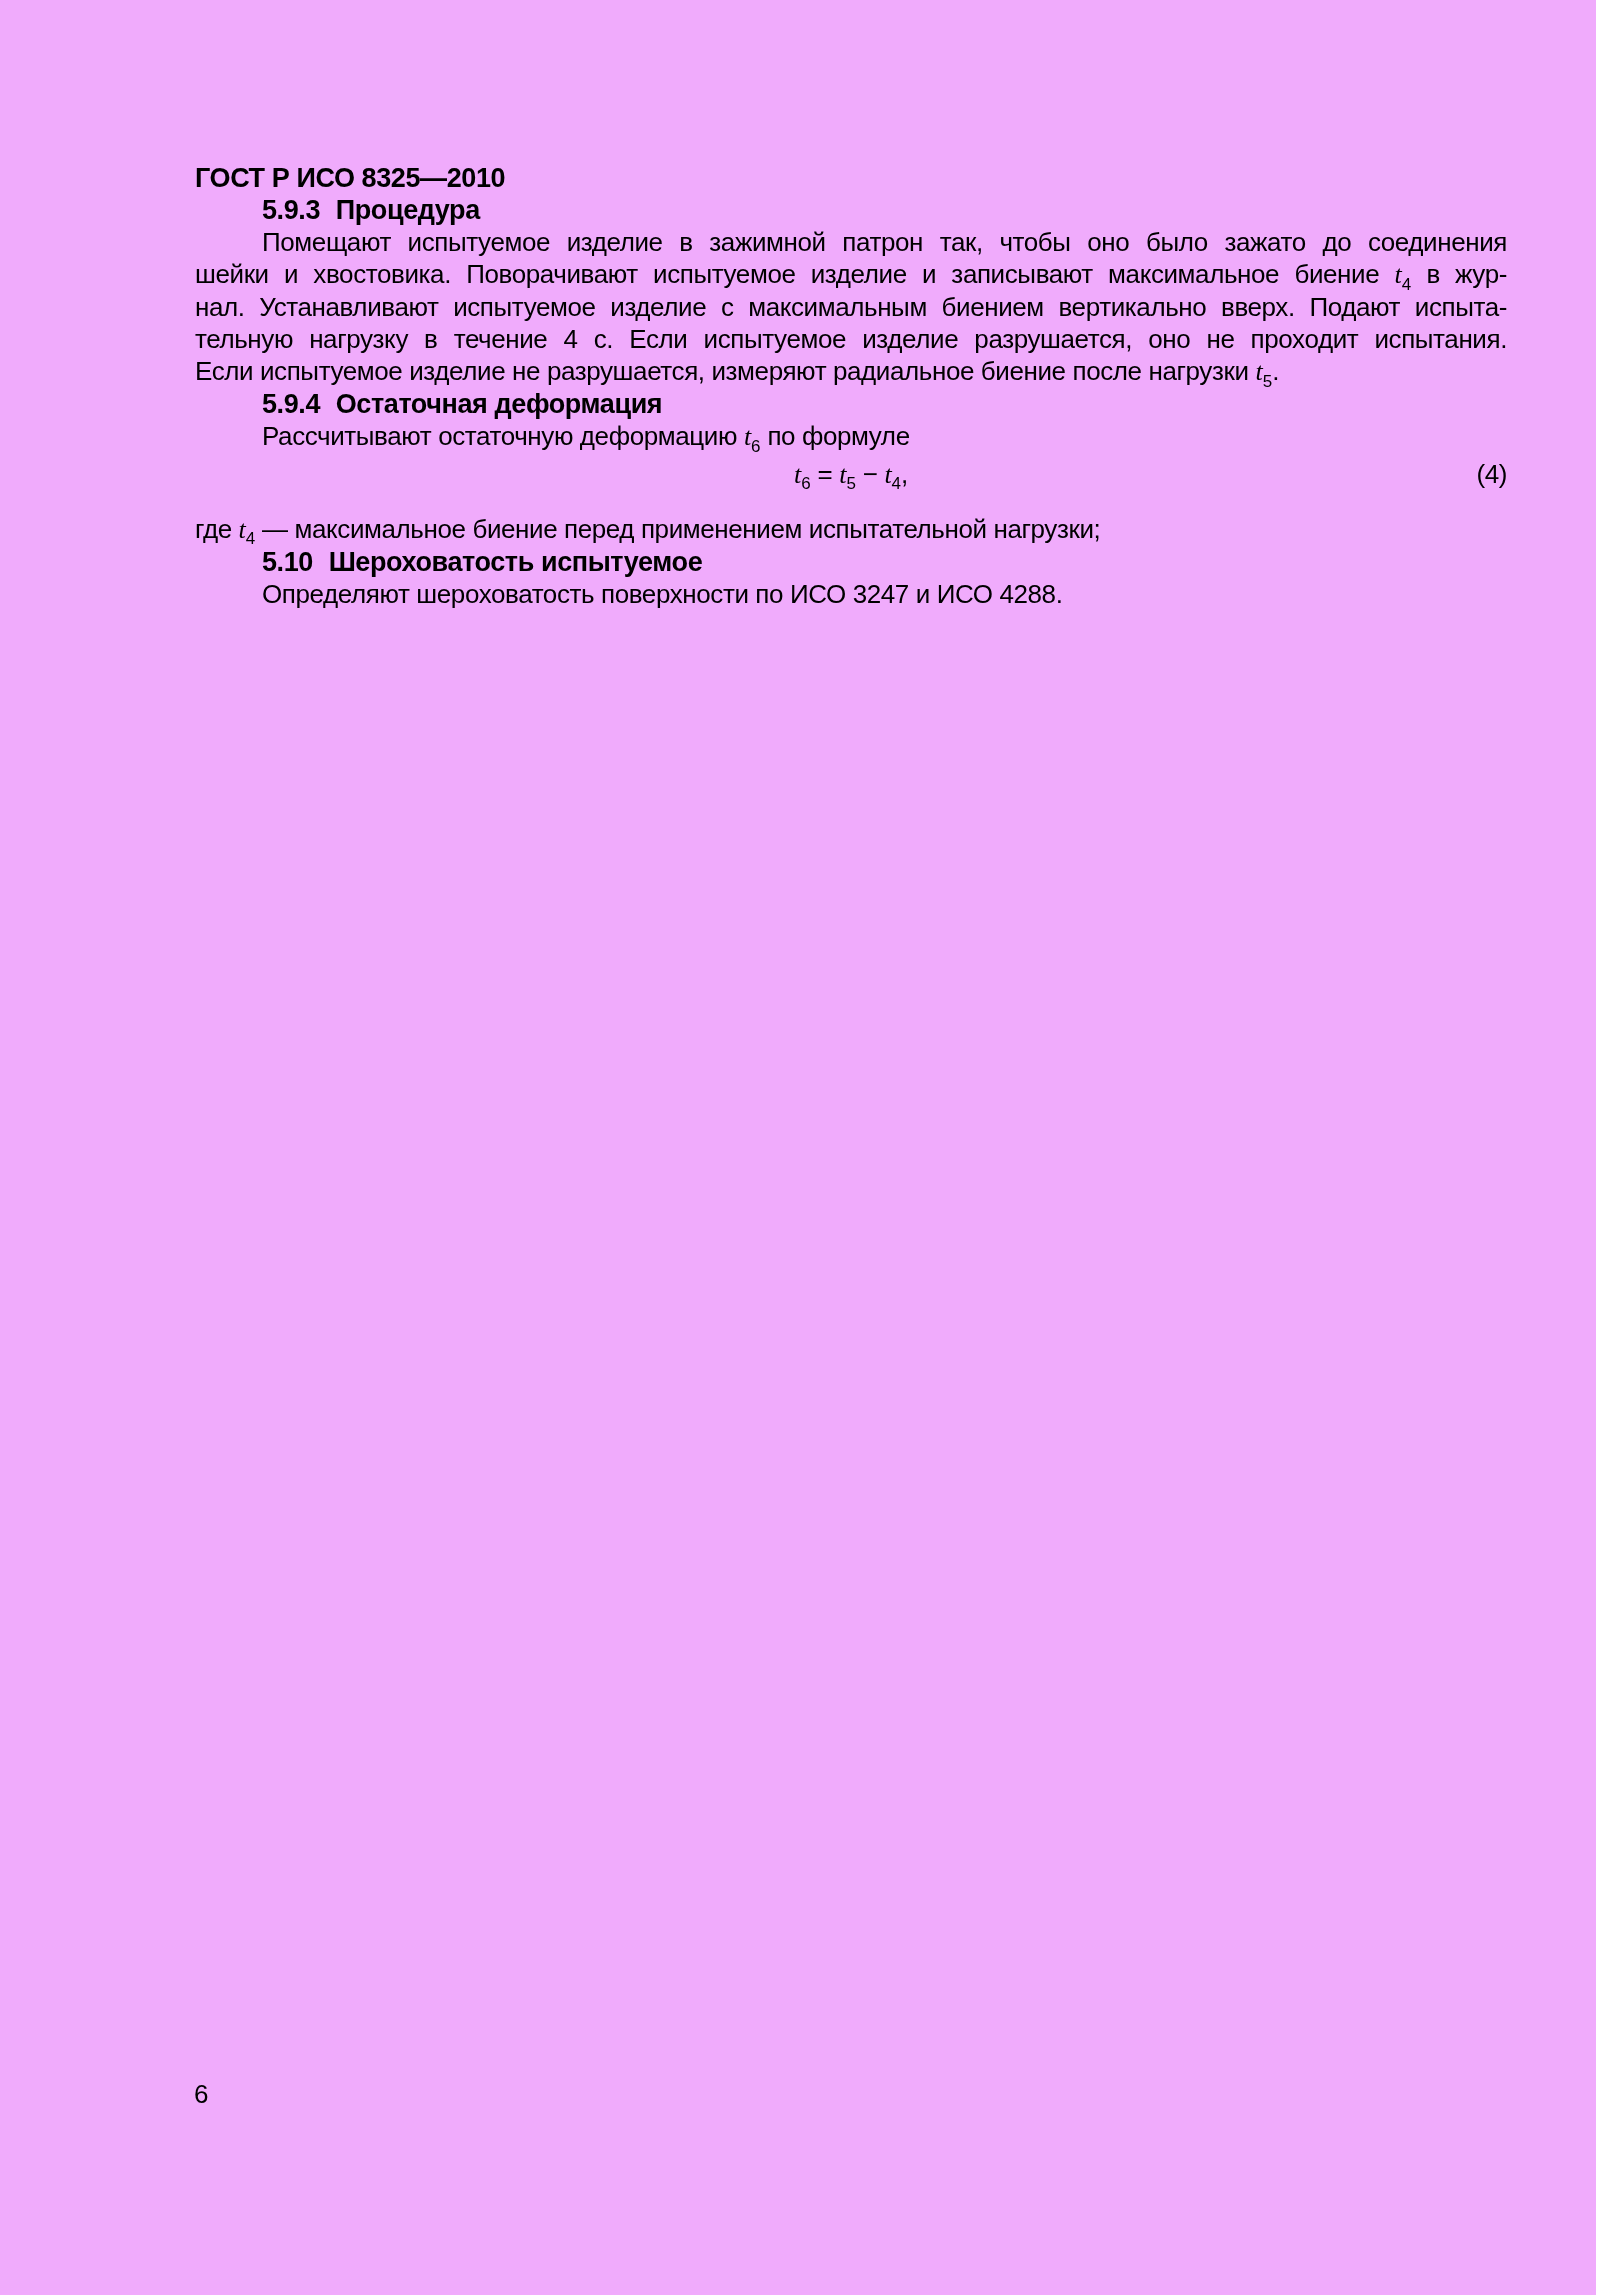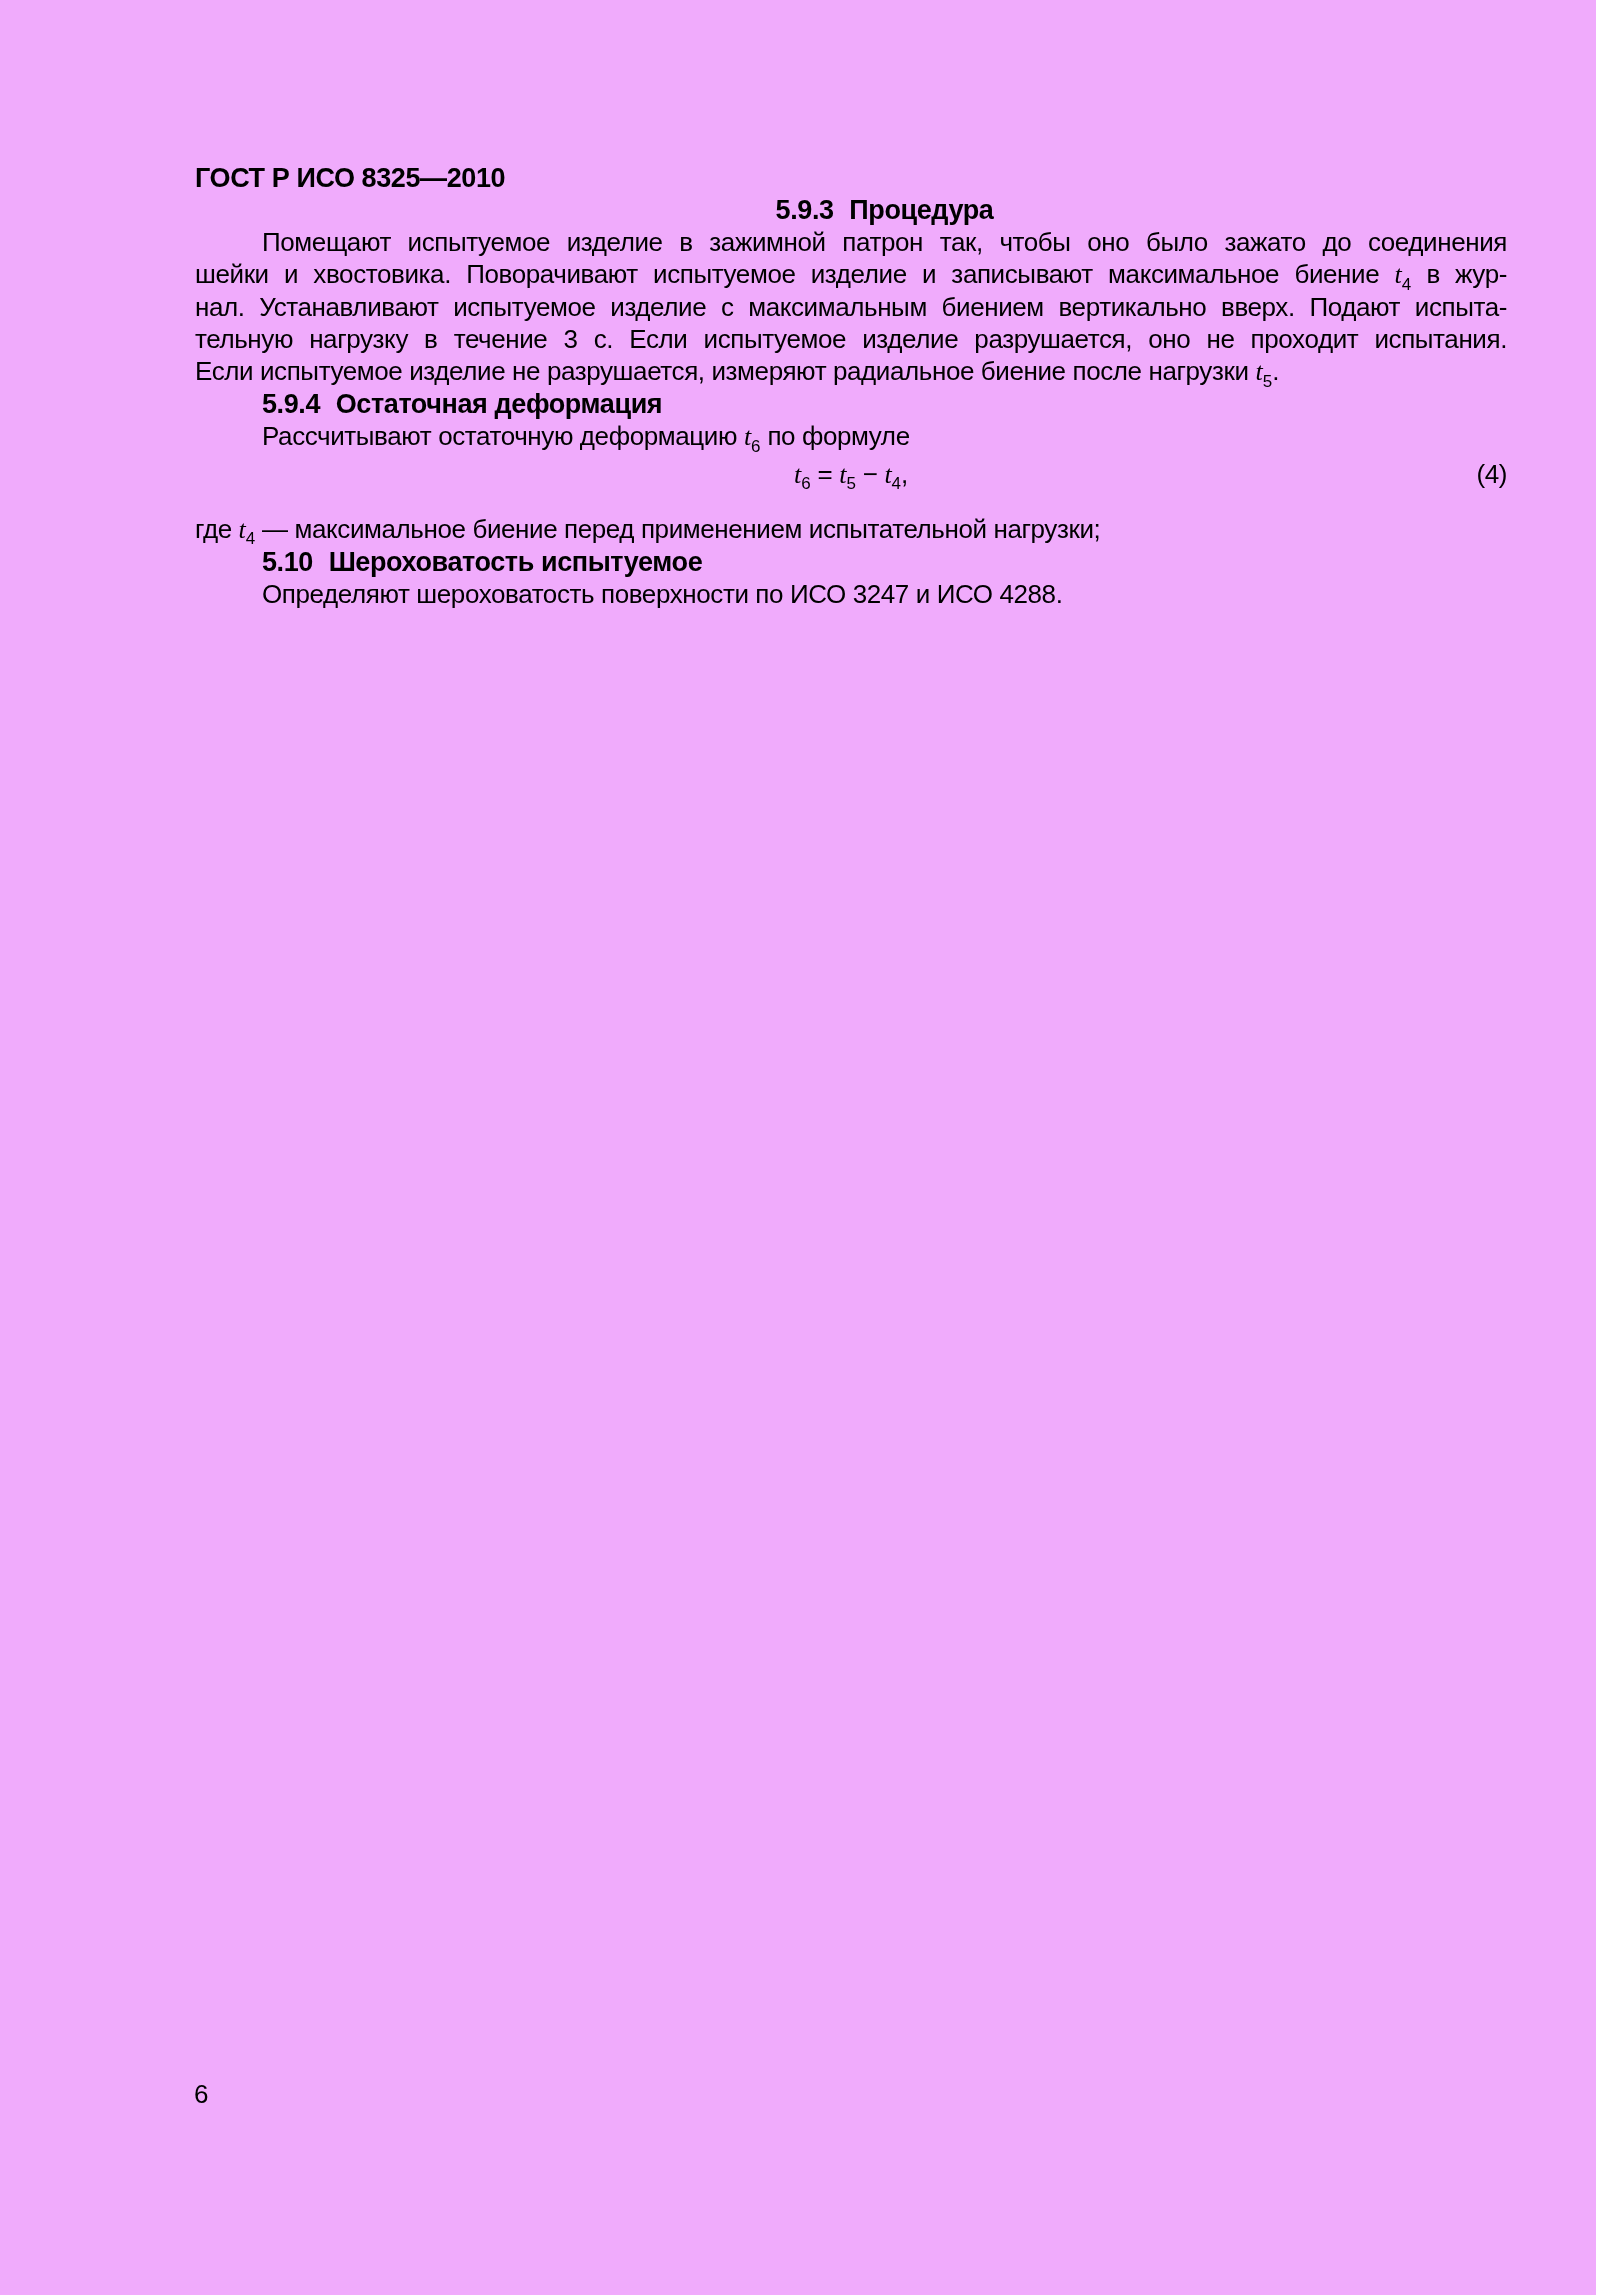--- a/index.html
+++ b/index.html
@@ -25,21 +25,21 @@
     font-weight: 700;
     font-size: 27px;
   }
   h3.heading {
     margin: 0;
     padding-left: 67px;
     font-weight: 700;
     font-size: 27px;
     line-height: 32px;
   }
-  .h-593 { margin-top: 41px; margin-bottom: 2.6px; text-align: center; }
+  .h-593 { margin-top: 41px; margin-bottom: 2.6px; }
   .h-594 { margin-top: 0; margin-bottom: 0; }
   .h-510 { margin-top: 7.9px; margin-bottom: 12.4px; }
   .h-num { margin-right: 15.7px; }
   .para { margin: 0; }
   .line { min-height: 32px; }
   .j { text-align: justify; text-align-last: justify; }
   .ind { text-indent: 67px; }
   .where2 { padding-left: 48px; }
   .formula-row {
     position: relative;
@@ -78,21 +78,21 @@
 
     <div class="doc-header">ГОСТ Р ИСО 8325—2010</div>
 
     <h3 class="heading h-593">
       <span class="h-num">5.9.3</span><span>Процедура</span>
     </h3>
     <div class="para">
         <div class="line j ind">Помещают испытуемое изделие в зажимной патрон так, чтобы оно было зажато до соединения</div>
         <div class="line j">шейки и хвостовика. Поворачивают испытуемое изделие и записывают максимальное биение <i class="var">t</i><sub>4</sub> в жур-</div>
         <div class="line j">нал. Устанавливают испытуемое изделие с максимальным биением вертикально вверх. Подают испыта-</div>
-        <div class="line j">тельную нагрузку в течение 3 с. Если испытуемое изделие разрушается, оно не проходит испытания.</div>
+        <div class="line j">тельную нагрузку в течение 4 с. Если испытуемое изделие разрушается, оно не проходит испытания.</div>
         <div class="line">Если испытуемое изделие не разрушается, измеряют радиальное биение после нагрузки <i class="var">t</i><sub>5</sub>.</div>
       </div>
 
     <h3 class="heading h-594">
       <span class="h-num">5.9.4</span><span>Остаточная деформация</span>
     </h3>
     <div class="para">
         <div class="line ind">Рассчитывают остаточную деформацию <i class="var">t</i><sub>6</sub> по формуле</div>
       </div>
 

